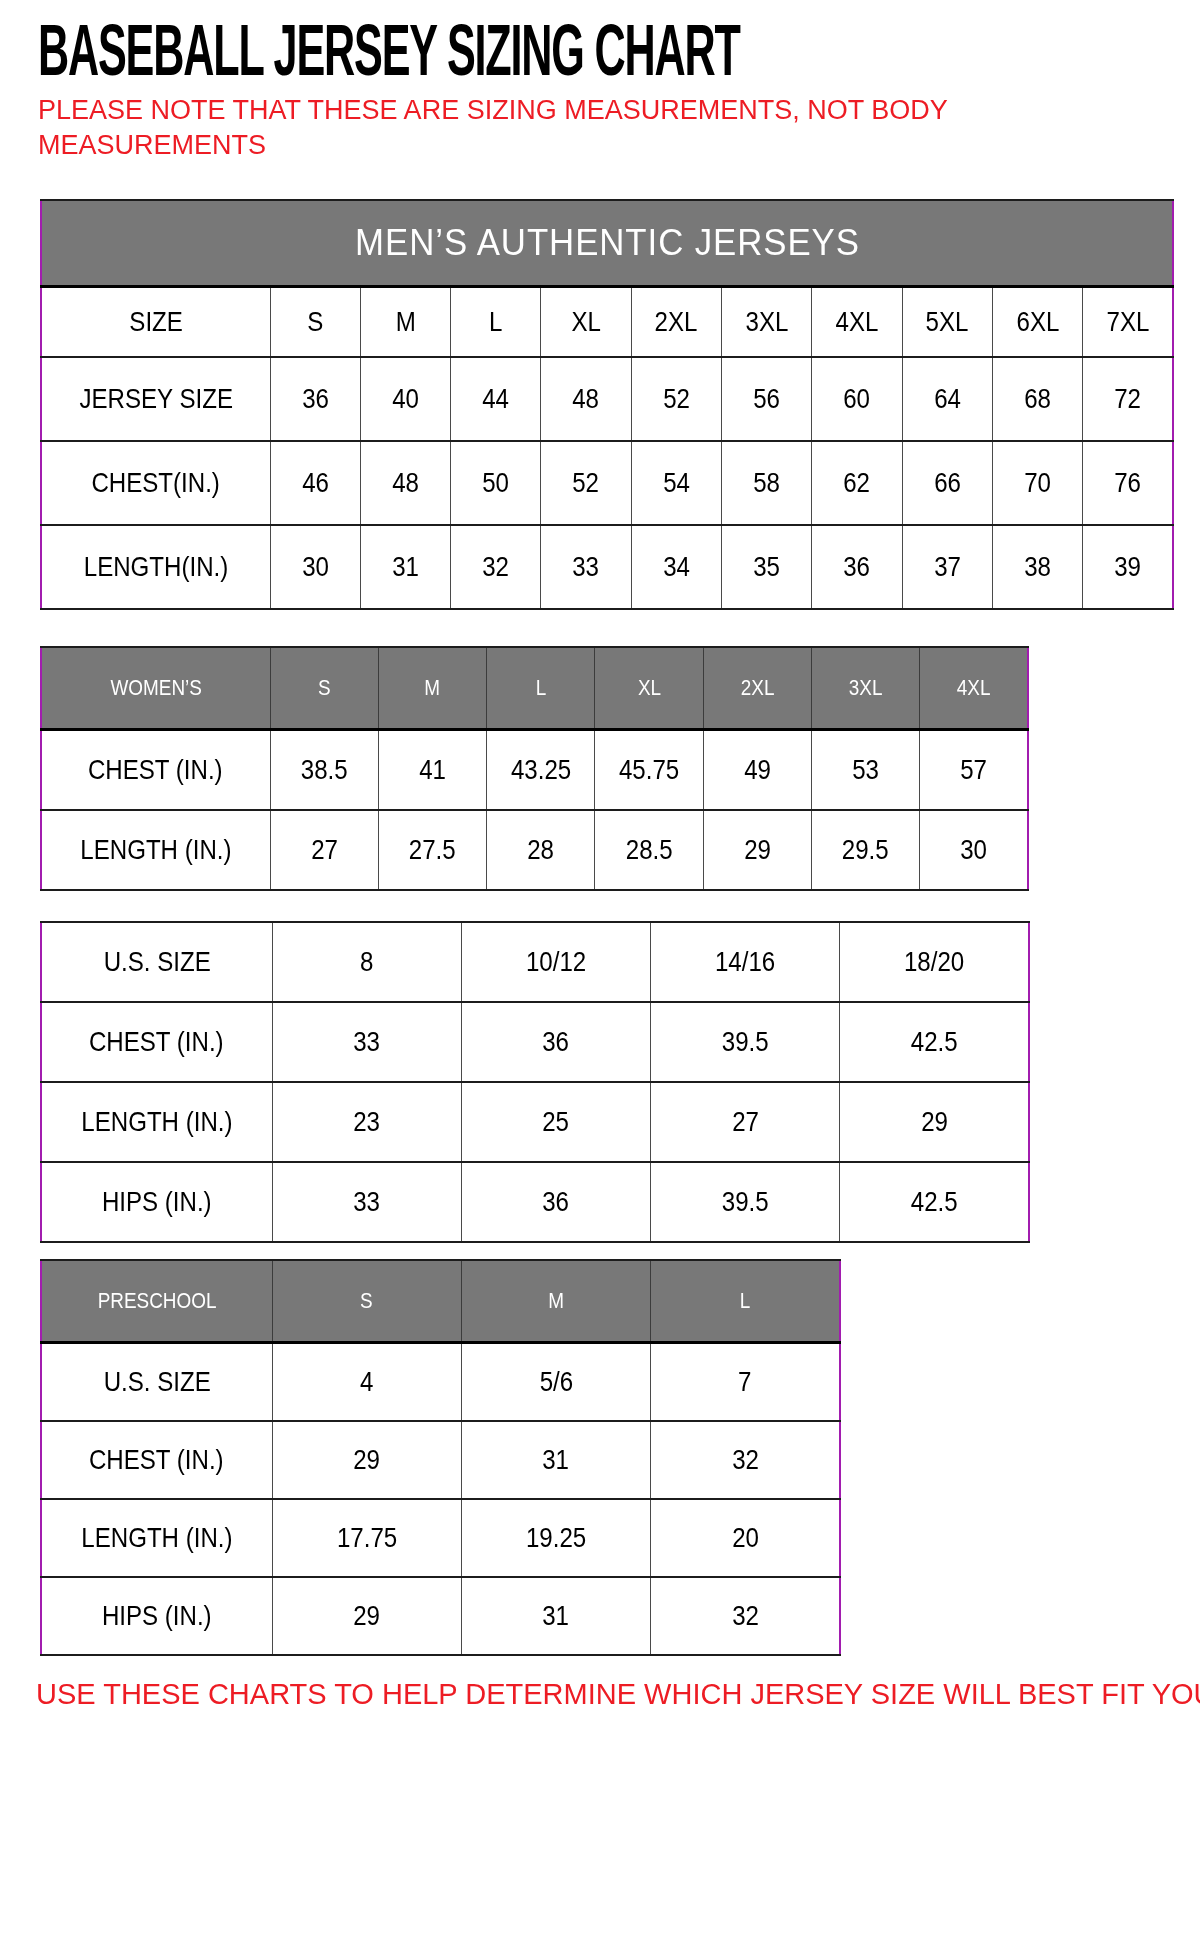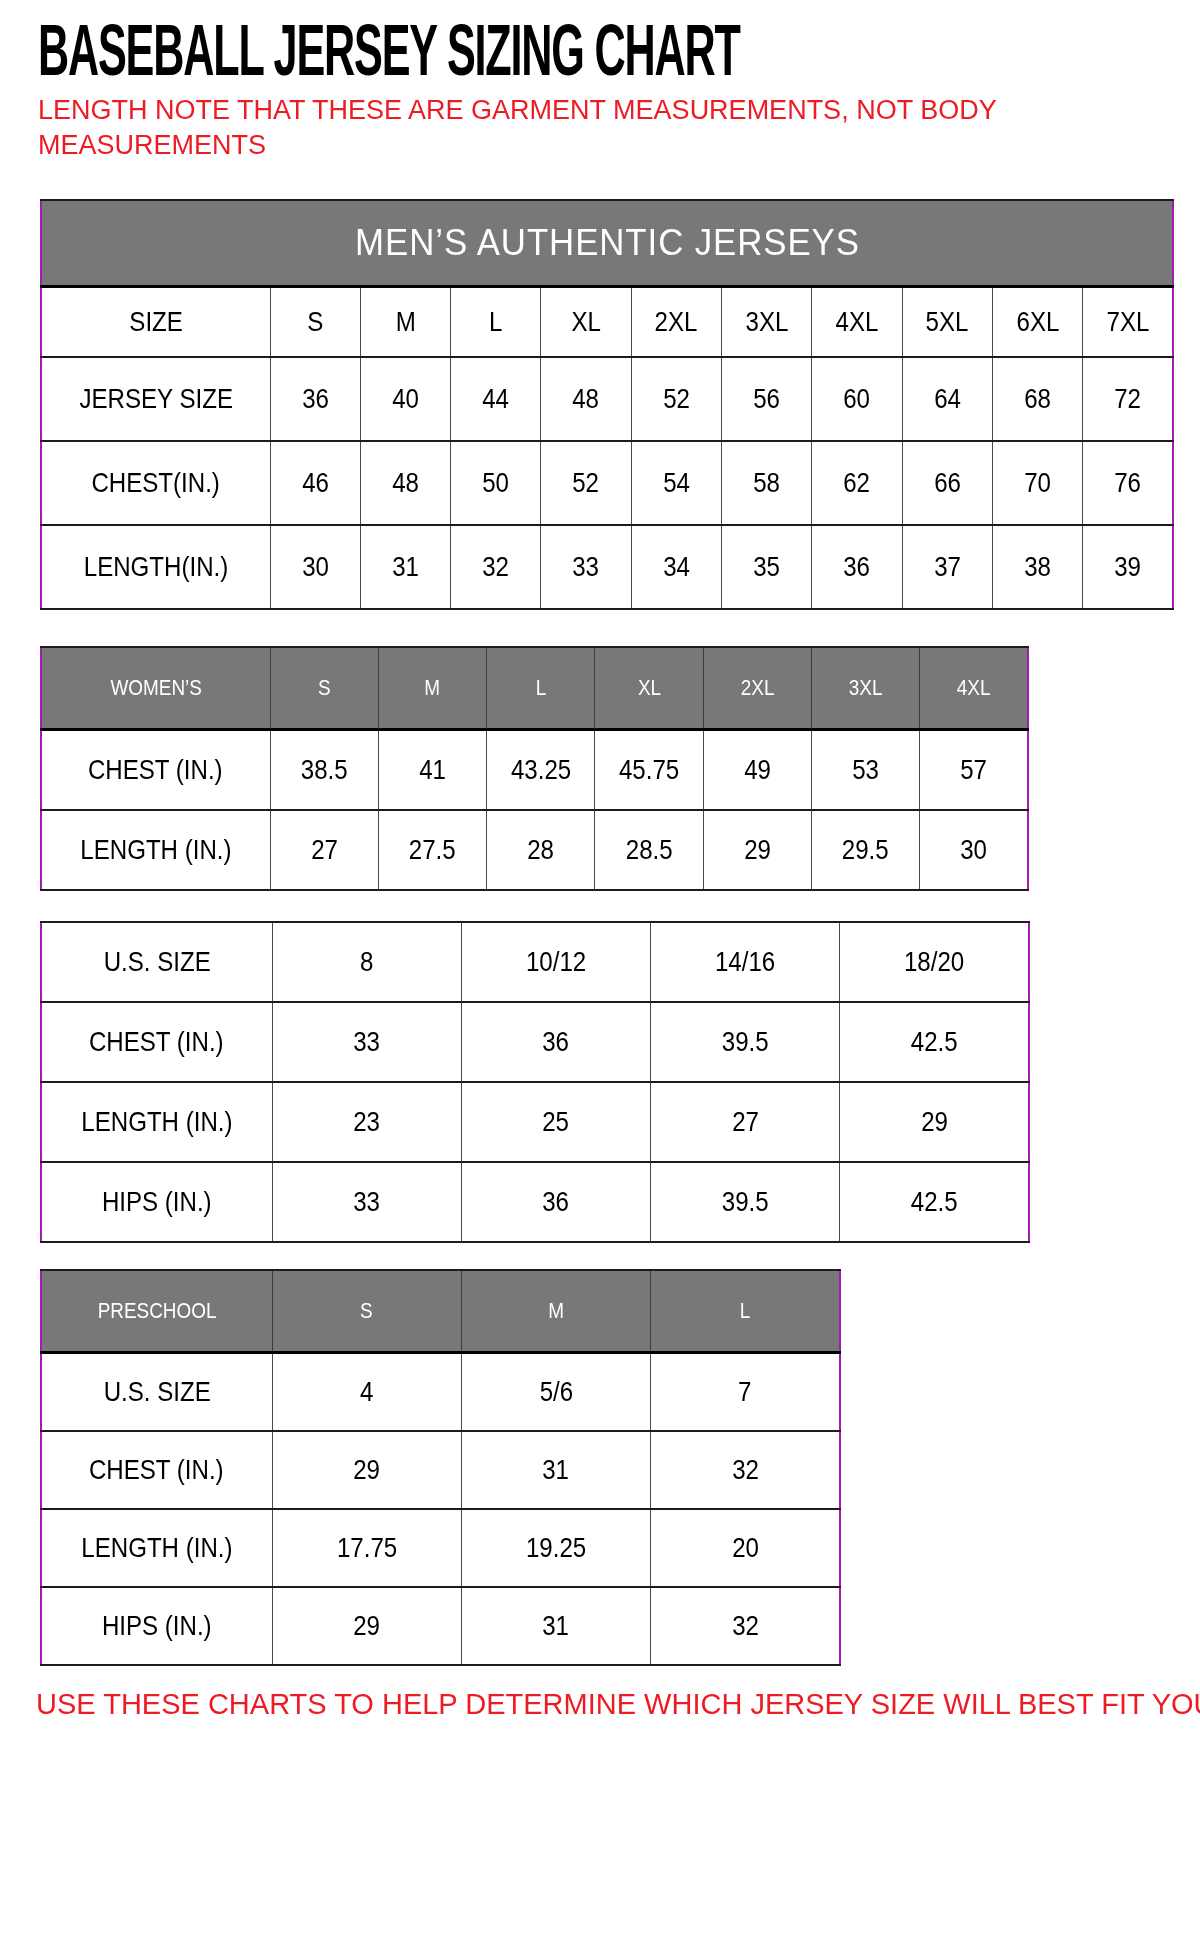--- a/index.html
+++ b/index.html
@@ -45,33 +45,33 @@
     background:var(--gray);color:#fff;height:80px;font-size:22px;
     border-left:1px solid #3c3c3c;border-right:1px solid #3c3c3c;
     border-bottom:3px solid #000;
   }
   .plain-hdr td{height:68px;font-size:28px;}
   .data-row td{height:78px;}
   .t-mens{width:1134px;--label-w:229px;margin-top:36px;}
   .t-mens .data-row td{height:82px;}
   .t-womens{width:989px;--label-w:229px;margin-top:36px;}
   .t-boys{width:990px;--label-w:231px;margin-top:30px;}
-  .t-preschool{width:801px;--label-w:231px;margin-top:26px;}
+  .t-preschool{width:801px;--label-w:231px;margin-top:16px;}
   .t-preschool .data-row td{height:76px;}
   .footer{
     margin:22px 0 0 36px;
     color:var(--red);font-size:29px;font-weight:400;white-space:nowrap;
   }
 </style>
 </head>
 <body>
 
 <div class="page">
   <div class="title">BASEBALL JERSEY SIZING CHART</div>
-  <div class="note">LENGTH NOTE THAT THESE ARE GARMENT MEASUREMENTS, NOT BODY
+  <div class="note">PLEASE NOTE THAT THESE ARE SIZING MEASUREMENTS, NOT BODY
 MEASUREMENTS</div>
 
   <table class="t-mens">
       <colgroup>
         <col>
         <col>
         <col>
         <col>
         <col>
         <col>

